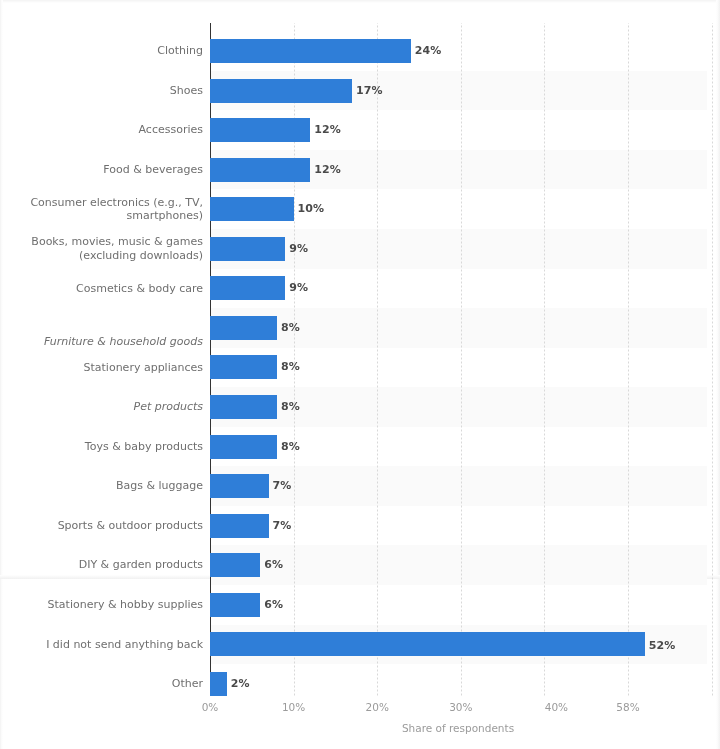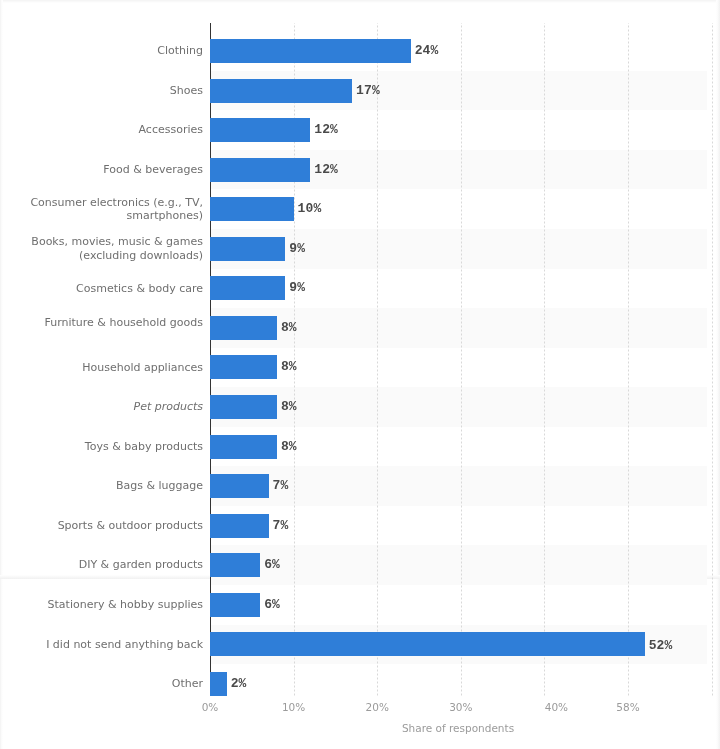--- a/index.html
+++ b/index.html
@@ -92,26 +92,25 @@
   .bar {
     position: absolute;
     height: 24px;
     background: #2f7ed8;
   }
 
   .bar-value {
     position: absolute;
     height: 24px;
     line-height: 24px;
-    font-size: 13px;
+    font-size: 11px;
     font-weight: bold;
     color: #4a4a4a;
     white-space: nowrap;
     letter-spacing: 0.1px;
-    font-family: Liberation Mono, monospace;
   }
   .cat-label-wrap {
     position: absolute;
     left: 10px;
     width: 193px;
     text-align: right;
     font-size: 11px;
     color: #6f6f6f;
     line-height: 13.5px;
     white-space: pre-line;
@@ -168,22 +167,22 @@
   <div id="cat-labels">
       <div class="cat-label-wrap" style="top: 44.25px;">Clothing</div>
       <div class="cat-label-wrap" style="top: 83.8px;">Shoes</div>
       <div class="cat-label-wrap" style="top: 123.35px;">Accessories</div>
       <div class="cat-label-wrap" style="top: 162.9px;">Food &amp; beverages</div>
       <div class="cat-label-wrap" style="top: 195.7px;">Consumer electronics (e.g., TV,
 smartphones)</div>
       <div class="cat-label-wrap" style="top: 235.25px;">Books, movies, music &amp; games
 (excluding downloads)</div>
       <div class="cat-label-wrap" style="top: 281.55px;">Cosmetics &amp; body care</div>
-      <div class="cat-label-wrap" style="top: 316px;">Furniture &amp; household goods</div>
-      <div class="cat-label-wrap" style="top: 360.65px;">Household appliances</div>
+      <div class="cat-label-wrap" style="top: 335px; font-style: italic;">Furniture &amp; household goods</div>
+      <div class="cat-label-wrap" style="top: 360.65px;">Stationery appliances</div>
       <div class="cat-label-wrap" style="top: 400.2px; font-style: italic;">Pet products</div>
       <div class="cat-label-wrap" style="top: 439.75px;">Toys &amp; baby products</div>
       <div class="cat-label-wrap" style="top: 479.3px;">Bags &amp; luggage</div>
       <div class="cat-label-wrap" style="top: 518.85px;">Sports &amp; outdoor products</div>
       <div class="cat-label-wrap" style="top: 558.4px;">DIY &amp; garden products</div>
       <div class="cat-label-wrap" style="top: 597.95px;">Stationery &amp; hobby supplies</div>
       <div class="cat-label-wrap" style="top: 637.5px;">I did not send anything back</div>
       <div class="cat-label-wrap" style="top: 677.05px;">Other</div>
     </div>
 

